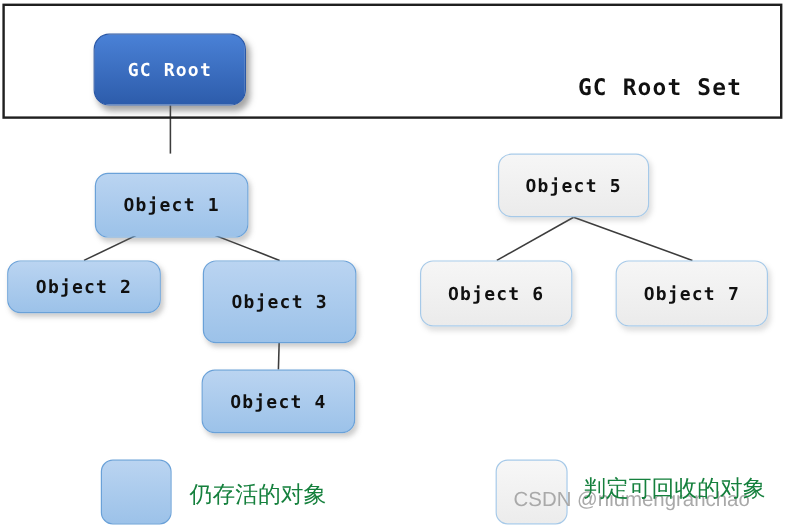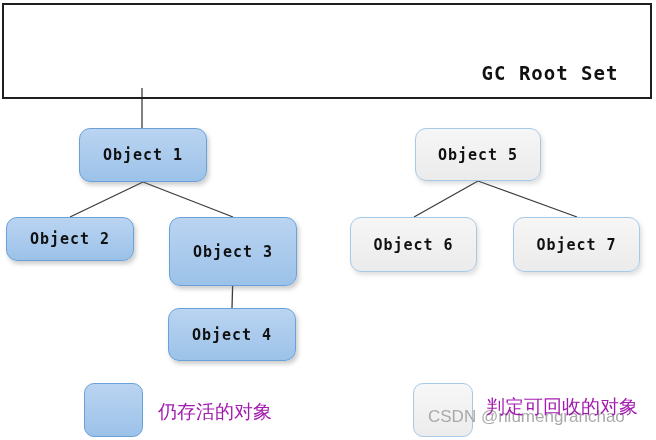--- a/index.html
+++ b/index.html
@@ -76,21 +76,21 @@
     border: 1.5px solid #6aa1d8;
     box-shadow: 2px 3px 4px rgba(110,110,110,0.35);
   }
 
   .node-recyclable {
     background: linear-gradient(#f6f6f6, #ebebeb);
     border: 1.5px solid #a6c9e8;
     box-shadow: 2px 3px 4px rgba(130,130,130,0.25);
   }
 
-  .pos-obj1 { left: 79px;  top: 128px; width: 128px; height: 54px; }
+  .pos-obj1 { left: 79px;  top: 144px; width: 128px; height: 54px; }
   .pos-obj2 { left: 6px;   top: 217px; width: 128px; height: 44px; }
   .pos-obj3 { left: 169px; top: 217px; width: 128px; height: 69px; }
   .pos-obj4 { left: 168px; top: 308px; width: 128px; height: 53px; }
   .pos-obj5 { left: 415px; top: 128px; width: 126px; height: 53px; }
   .pos-obj6 { left: 350px; top: 217px; width: 127px; height: 55px; }
   .pos-obj7 { left: 513px; top: 217px; width: 127px; height: 55px; }
 
   
   .legend-swatch {
     position: absolute;
@@ -105,21 +105,21 @@
   .swatch-recyclable {
     left: 413px; top: 383px;
     width: 60px; height: 54px;
     background: linear-gradient(#f7f7f7, #ececec);
     border: 1.5px solid #a6c9e8;
   }
   .legend-label {
     position: absolute;
     font-family: Liberation Serif, serif;
     font-size: 19px;
-    color: #a21caf;
+    color: #15803d;
     white-space: nowrap;
     z-index: 3;
   }
   .label-alive { left: 158px; top: 399px; }
   .label-recyclable { left: 486px; top: 394px; }
 
   .watermark {
     position: absolute;
     left: 428px; top: 407px;
     font-family: "Liberation Sans", "DejaVu Sans", sans-serif;
@@ -139,20 +139,23 @@
     <line x1="143" y1="182" x2="70" y2="217"></line>
     <line x1="143" y1="182" x2="233" y2="217"></line>
     <line x1="233" y1="272" x2="232" y2="308"></line>
     <line x1="478" y1="181" x2="414" y2="217"></line>
     <line x1="478" y1="181" x2="577" y2="217"></line>
   </svg>
 
   <div class="rootset-rect"></div>
   <div class="rootset-label">GC Root Set</div>
 
+  <div class="node node-gcroot">
+    <span>GC Root</span>
+  </div>
 
   <div class="node node-alive pos-obj1">
     <span>Object 1</span>
   </div>
   <div class="node node-alive pos-obj2">
     <span>Object 2</span>
   </div>
   <div class="node node-alive pos-obj3">
     <span>Object 3</span>
   </div>

